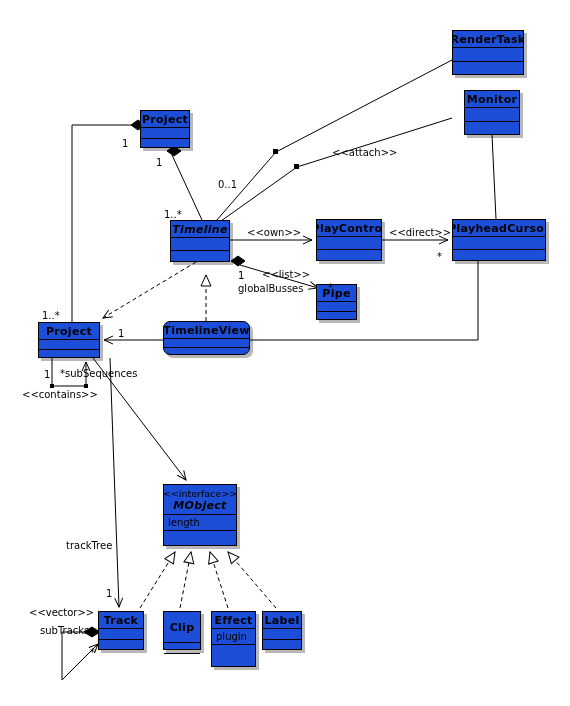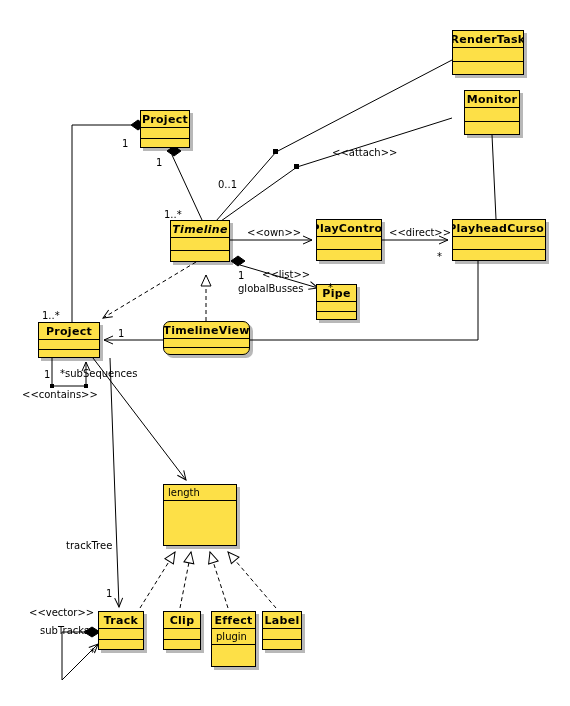--- a/index.html
+++ b/index.html
@@ -29,21 +29,21 @@
   }
   .edge-dashed {
     stroke: #000000;
     stroke-width: 1;
     fill: none;
     stroke-dasharray: 4 3;
   }
   .node-box {
     position: absolute;
     box-sizing: border-box;
-    background: #fde047;
+    background: #1d4ed8;
     border: 1px solid #000000;
     box-shadow: 3px 3px 0 rgba(0,0,0,0.28);
   }
   .cmp {
     box-sizing: border-box;
     border-bottom: 1px solid #000000;
     display: flex;
     align-items: center;
     justify-content: center;
     overflow: hidden;
@@ -260,34 +260,38 @@
         <div class="cmp" style="height: 7px;"></div>
       </div>
       <div class="node-box" style="left: 163px; top: 321px; width: 87px; height: 34px; border-radius: 7px;">
         <div class="cmp" style="height: 17px; flex-direction: column;">
           <div class="cls-name">TimelineView</div>
         </div>
         <div class="cmp cmp-attr" style="height: 9px; flex-direction: column; align-items: flex-start; justify-content: center;"></div>
         <div class="cmp" style="height: 6px;"></div>
       </div>
       <div class="node-box" style="left: 163px; top: 484px; width: 74px; height: 62px;">
+        <div class="cmp" style="height: 30px; flex-direction: column;">
+          <div class="cls-stereo">&lt;&lt;interface&gt;&gt;</div>
+          <div class="cls-name italic">MObject</div>
+        </div>
         <div class="cmp cmp-attr" style="height: 16px; flex-direction: column; align-items: flex-start; justify-content: center;">
           <div class="cls-attr">length</div>
         </div>
         <div class="cmp" style="height: 14px;"></div>
       </div>
       <div class="node-box" style="left: 98px; top: 611px; width: 46px; height: 39px;">
         <div class="cmp" style="height: 17px; flex-direction: column;">
           <div class="cls-name">Track</div>
         </div>
         <div class="cmp cmp-attr" style="height: 11px; flex-direction: column; align-items: flex-start; justify-content: center;"></div>
         <div class="cmp" style="height: 9px;"></div>
       </div>
       <div class="node-box" style="left: 163px; top: 611px; width: 38px; height: 39px;">
-        <div class="cmp" style="height: 17px; flex-direction: column;">
+        <div class="cmp" style="height: 31px; flex-direction: column;">
           <div class="cls-name">Clip</div>
         </div>
         <div class="cmp cmp-attr" style="height: 11px; flex-direction: column; align-items: flex-start; justify-content: center;"></div>
         <div class="cmp" style="height: 9px;"></div>
       </div>
       <div class="node-box" style="left: 211px; top: 611px; width: 45px; height: 56px;">
         <div class="cmp" style="height: 17px; flex-direction: column;">
           <div class="cls-name">Effect</div>
         </div>
         <div class="cmp cmp-attr" style="height: 16px; flex-direction: column; align-items: flex-start; justify-content: center;">

